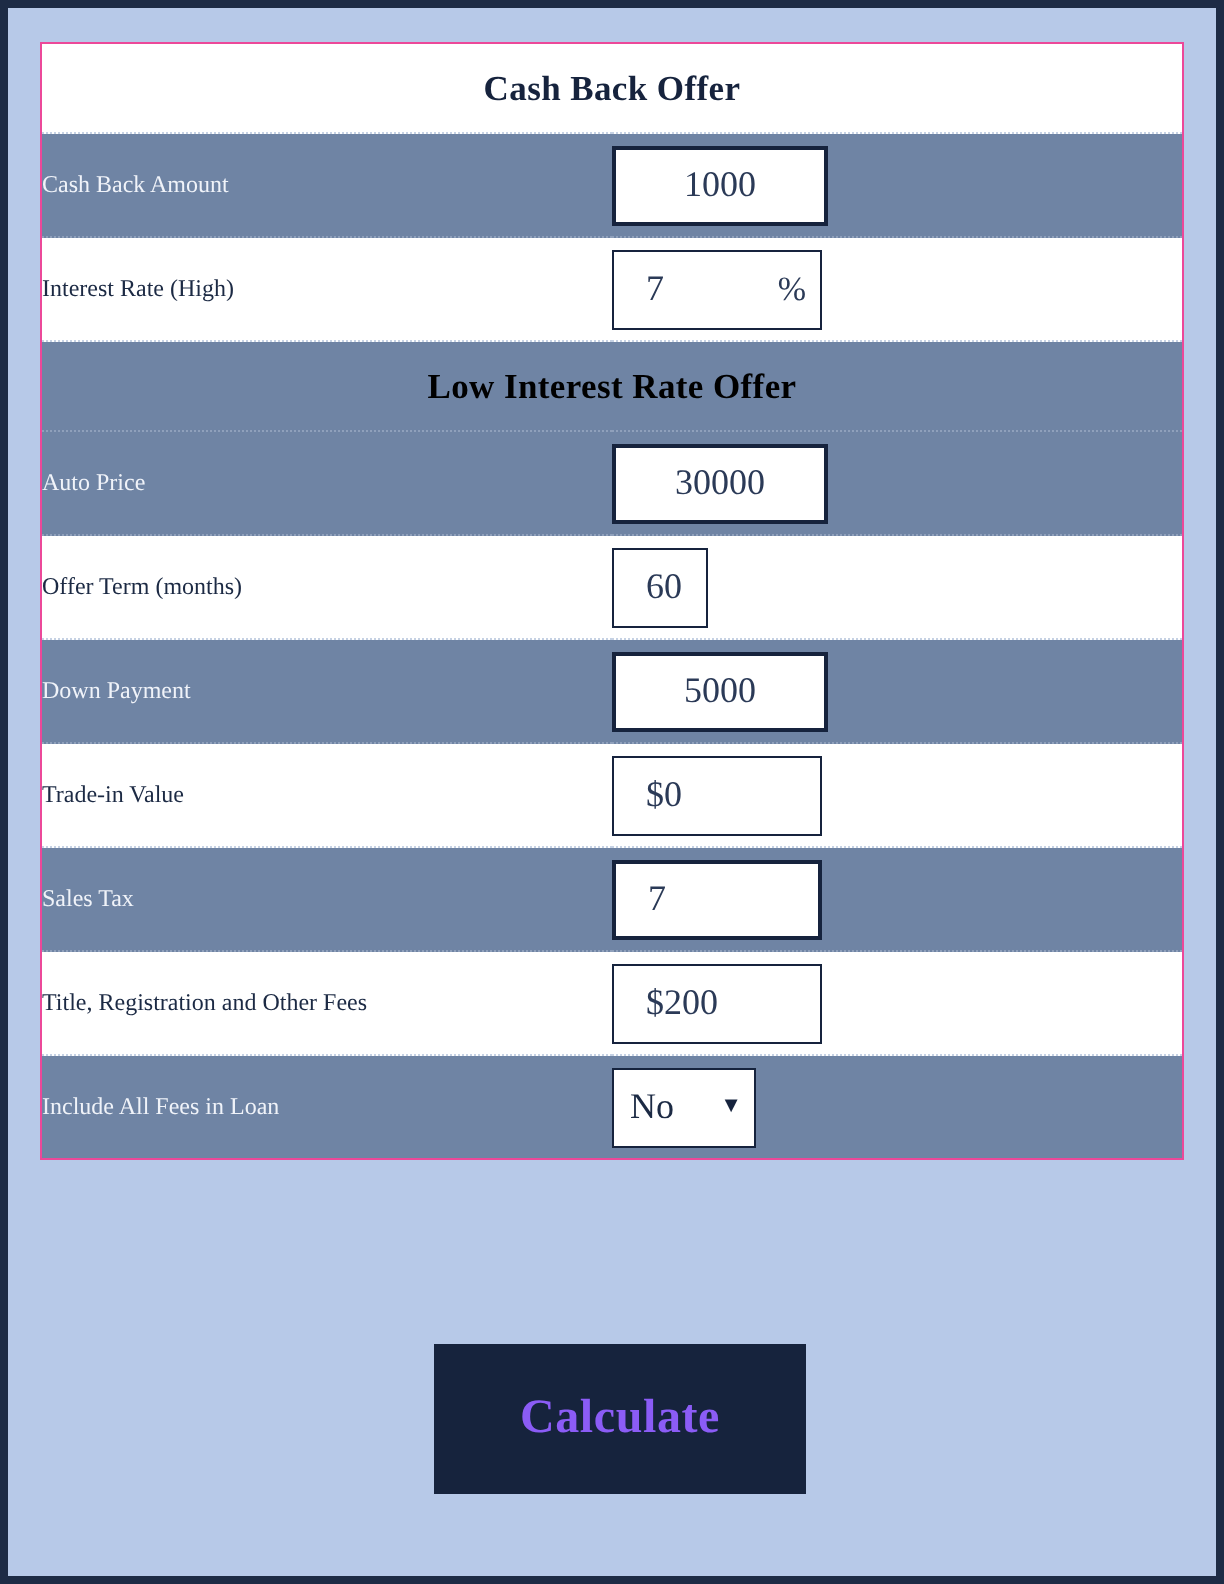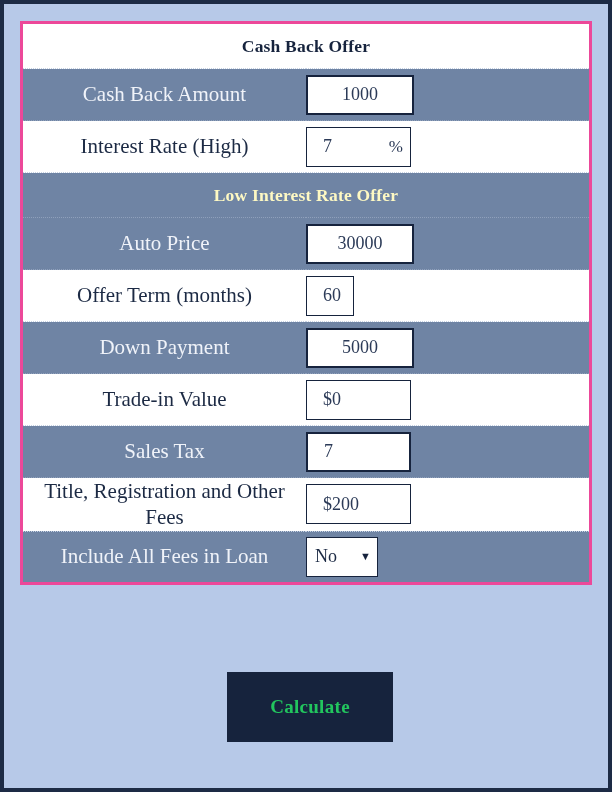--- a/index.html
+++ b/index.html
@@ -22,21 +22,21 @@
     box-sizing: border-box;
     border: 4px solid #1d2b45;
     background: #b7c9e8;
   }
   .calc-table {
     position: absolute;
     left: 16px;
     top: 17px;
     width: 572px;
     border-collapse: collapse;
-    border: 3px solid #ec4899;
+    border: 1px solid #ec4899;
     background: #ffffff;
     table-layout: fixed;
   }
   .calc-table td {
     padding: 0;
     margin: 0;
     vertical-align: middle;
   }
   .row-white {
     background: #ffffff;
@@ -48,26 +48,25 @@
   .row-blue  td { border-top: 1px dotted #8fa0bb; border-bottom: 1px dotted #8fa0bb; }
 
   .section-title {
     text-align: center;
     font-weight: bold;
     font-size: 17.5px;
     letter-spacing: 0.2px;
     height: 44px;
   }
   .section-title.on-white { color: #16233d; }
-  .section-title.on-blue  { color: #fef9c3; }
+  .section-title.on-blue  { color: #000000; }
 
   .label-cell {
     width: 370px;
-    text-align: center;
-    font-size: 21px;
+    font-size: 12px;
     line-height: 1.25;
     padding: 6px 18px 6px 10px;
     box-sizing: border-box;
   }
   .row-white .label-cell { color: #1c2a44; }
   .row-blue  .label-cell { color: #f0f3f9; }
 
   .field-cell {
     width: 202px;
     text-align: left;
@@ -135,24 +134,24 @@
   .calc-wrap {
     position: absolute;
     left: 0;
     top: 668px;
     width: 612px;
     text-align: center;
   }
   .calc-btn {
     display: inline-block;
     background: #16233d;
-    color: #22c55e;
+    color: #8b5cf6;
     font-family: "Liberation Serif", "DejaVu Serif", serif;
     font-weight: bold;
-    font-size: 19px;
+    font-size: 24px;
     padding: 24px 43px;
     border: 0;
     cursor: pointer;
     letter-spacing: 0.3px;
   }
   .offset-left { padding-left: 34px; }
 </style>
 </head>
 <body>
 

